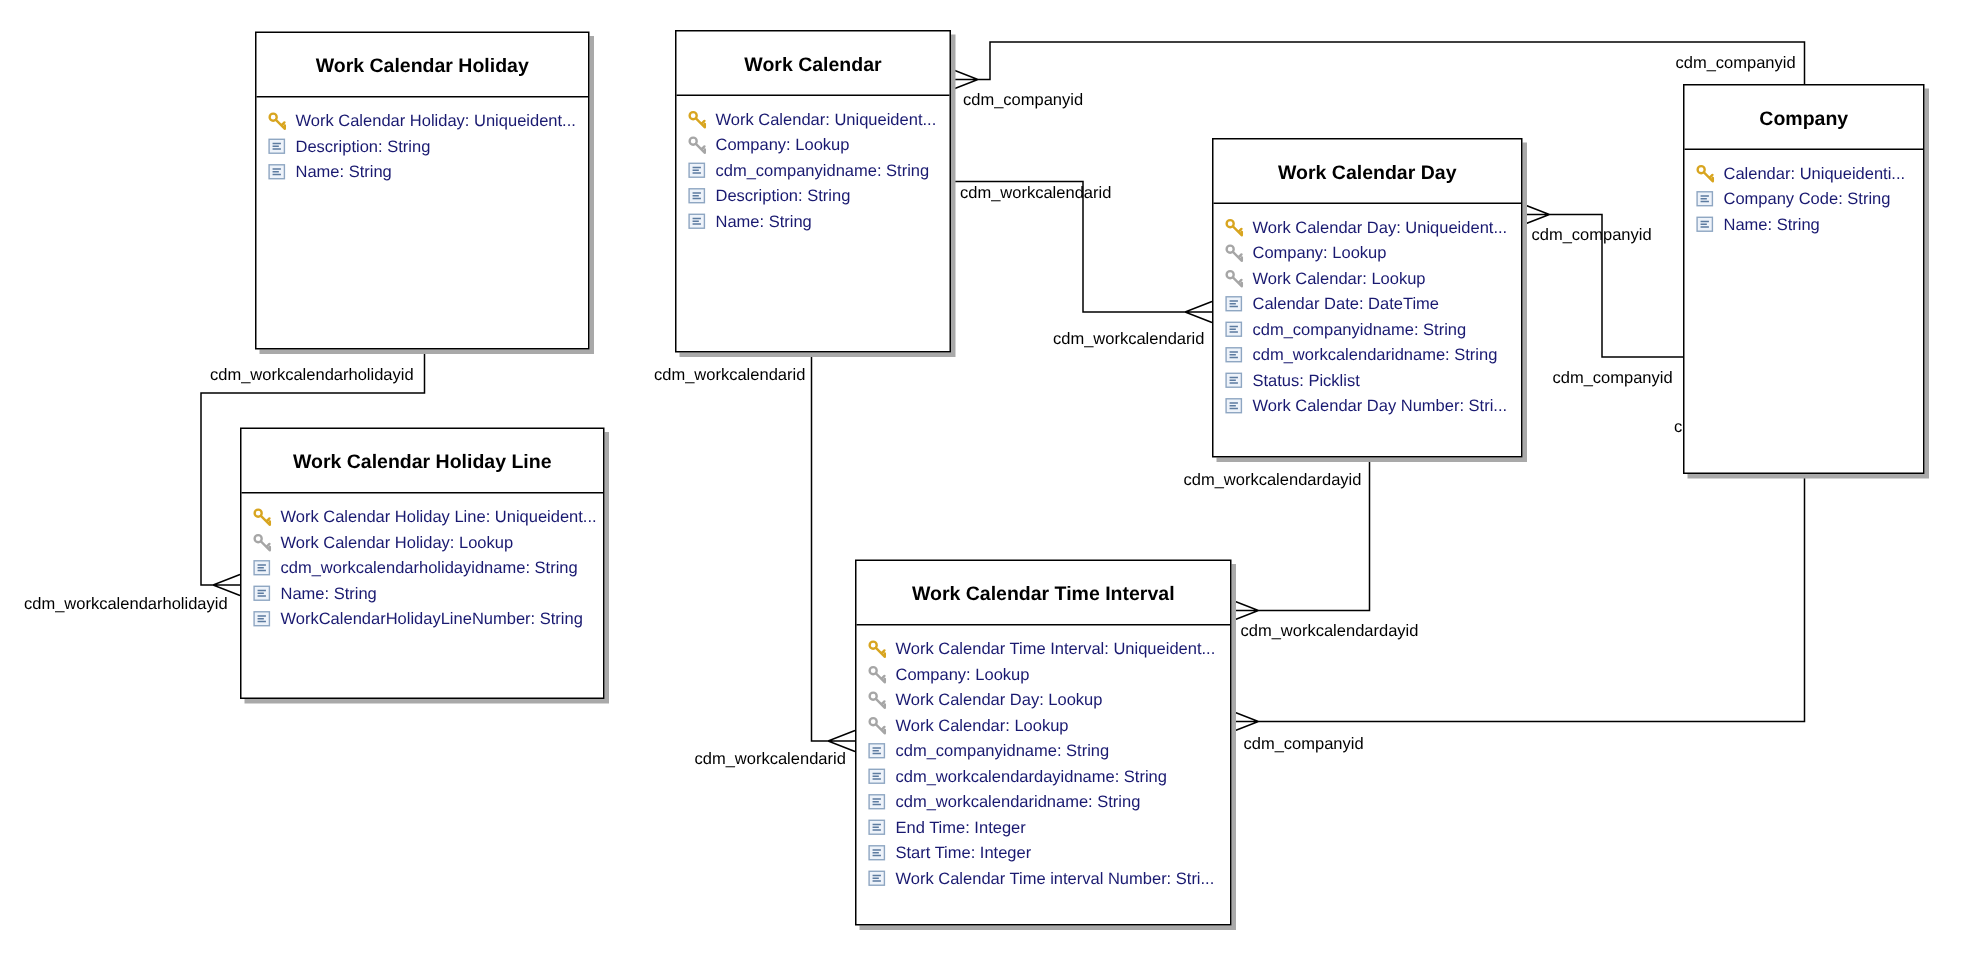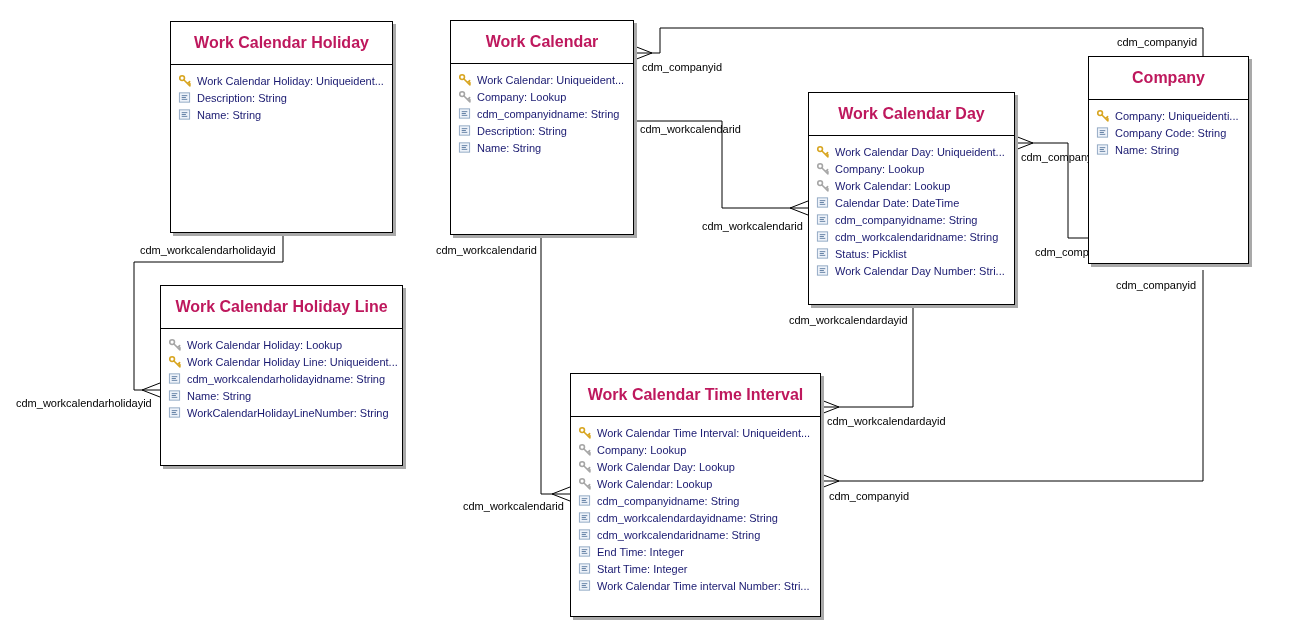--- a/index.html
+++ b/index.html
@@ -3,21 +3,21 @@
 <meta charset="utf-8">
 <style>
   html,body{margin:0;padding:0;background:#fff}
   .canvas{position:relative;width:1308px;height:643px;background:#fff;
     font-family:"Liberation Sans",sans-serif;overflow:hidden}
   .wires{position:absolute;left:0;top:0;z-index:1}
   .wire-label{position:absolute;z-index:2;font-size:11px;color:#000;white-space:nowrap}
   .entity{position:absolute;z-index:3;background:#fff;border:1px solid #000;
     box-shadow:3px 3px 0 #a9a9a9;box-sizing:border-box}
   .etitle{height:42px;border-bottom:1px solid #000;display:flex;align-items:center;
-    justify-content:center;font-size:16px;font-weight:bold;color:#be185d}
+    justify-content:center;font-size:13px;font-weight:bold;color:#000000}
   .efields{padding:7px 1px 0 7px}
   .fr{display:flex;align-items:center;height:17px;white-space:nowrap;overflow:hidden}
   .fic{width:15px;flex:0 0 15px;height:14px;display:flex;align-items:center;margin-right:4px}
   .pk{color:#d8a520}
   .fk{color:#a6a6a6}
   .ftx{font-size:11px;color:#191970}
 </style>
 </head>
 <body>
 
@@ -204,30 +204,30 @@
           <span class="fic">
             <svg width="13" height="13">
               <use href="#sym-attr"></use>
             </svg>
           </span>
           <span class="ftx">Work Calendar Day Number: Stri...</span>
         </div>
     </div>
   </div>
 
-  <div class="entity" style="left:1088px;top:56px;width:161px;height:208px">
+  <div class="entity" style="left:1122px;top:56px;width:161px;height:260px">
     <div class="etitle">Company</div>
     <div class="efields">
       <div class="fr">
           <span class="fic pk">
             <svg width="14" height="14">
               <use href="#sym-key"></use>
             </svg>
           </span>
-          <span class="ftx">Company: Uniqueidenti...</span>
+          <span class="ftx">Calendar: Uniqueidenti...</span>
         </div>
       <div class="fr">
           <span class="fic">
             <svg width="13" height="13">
               <use href="#sym-attr"></use>
             </svg>
           </span>
           <span class="ftx">Company Code: String</span>
         </div>
       <div class="fr">
@@ -238,34 +238,34 @@
           </span>
           <span class="ftx">Name: String</span>
         </div>
     </div>
   </div>
 
   <div class="entity" style="left:160px;top:285px;width:243px;height:181px">
     <div class="etitle">Work Calendar Holiday Line</div>
     <div class="efields">
       <div class="fr">
+          <span class="fic pk">
+            <svg width="14" height="14">
+              <use href="#sym-key"></use>
+            </svg>
+          </span>
+          <span class="ftx">Work Calendar Holiday Line: Uniqueident...</span>
+        </div>
+      <div class="fr">
           <span class="fic fk">
             <svg width="14" height="14">
               <use href="#sym-key"></use>
             </svg>
           </span>
           <span class="ftx">Work Calendar Holiday: Lookup</span>
-        </div>
-      <div class="fr">
-          <span class="fic pk">
-            <svg width="14" height="14">
-              <use href="#sym-key"></use>
-            </svg>
-          </span>
-          <span class="ftx">Work Calendar Holiday Line: Uniqueident...</span>
         </div>
       <div class="fr">
           <span class="fic">
             <svg width="13" height="13">
               <use href="#sym-attr"></use>
             </svg>
           </span>
           <span class="ftx">cdm_workcalendarholidayidname: String</span>
         </div>
       <div class="fr">

